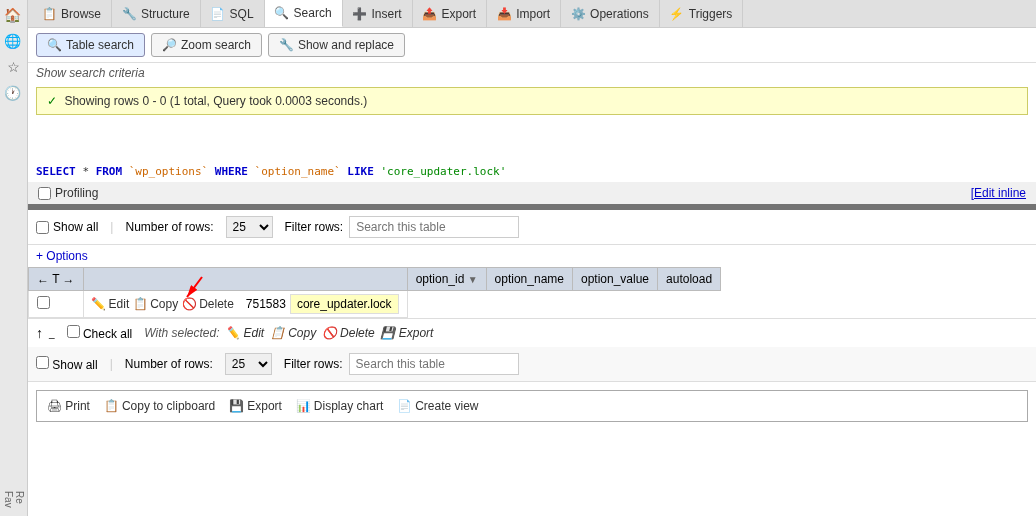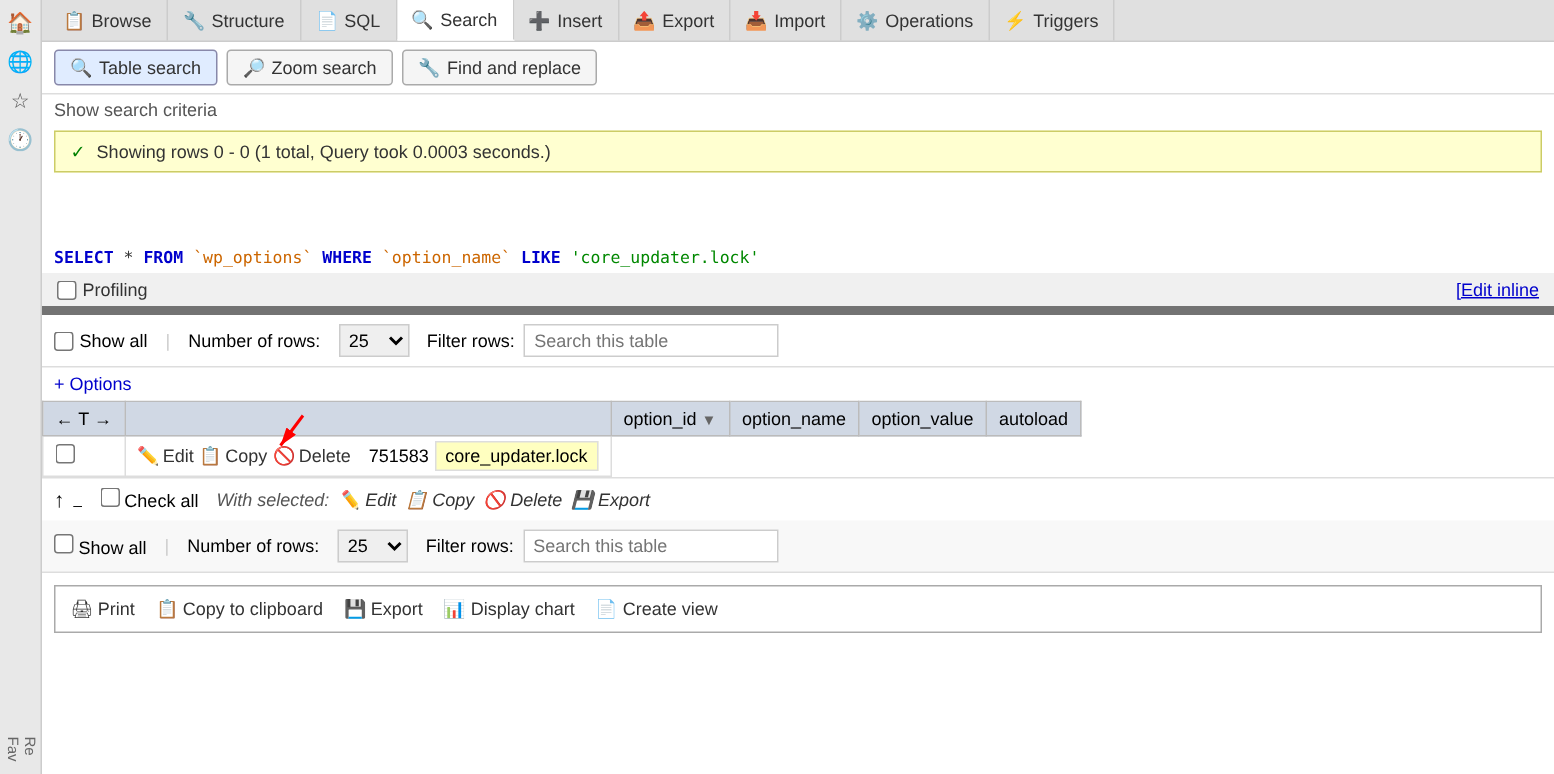--- a/index.html
+++ b/index.html
@@ -77,20 +77,21 @@
       color: #333;
     }
     .sub-tab.active { background: #e0ecff; border-color: #88a; }
 
     
     .show-search {
       padding: 3px 8px;
       font-size: 12px;
       color: #555;
       cursor: pointer;
+      font-style: italic;
     }
 
     
     .info-bar {
       background: #ffffd0;
       border: 1px solid #cccc66;
       margin: 4px 8px;
       padding: 6px 10px;
       font-size: 12px;
       color: #333;
@@ -301,21 +302,21 @@
       <div class="sub-tab active">
         <span>🔍</span>
         <span>Table search</span>
       </div>
       <div class="sub-tab">
         <span>🔎</span>
         <span>Zoom search</span>
       </div>
       <div class="sub-tab">
         <span>🔧</span>
-        <span>Find and replace</span>
+        <span>Show and replace</span>
       </div>
     </div>
 
     <div class="show-search">
       <span>Show search criteria</span>
     </div>
 
     <div class="info-bar">
       <span class="check-icon">✓</span>
       <span>Showing rows 0 - 0 (1 total, Query took 0.0003 seconds.)</span>

